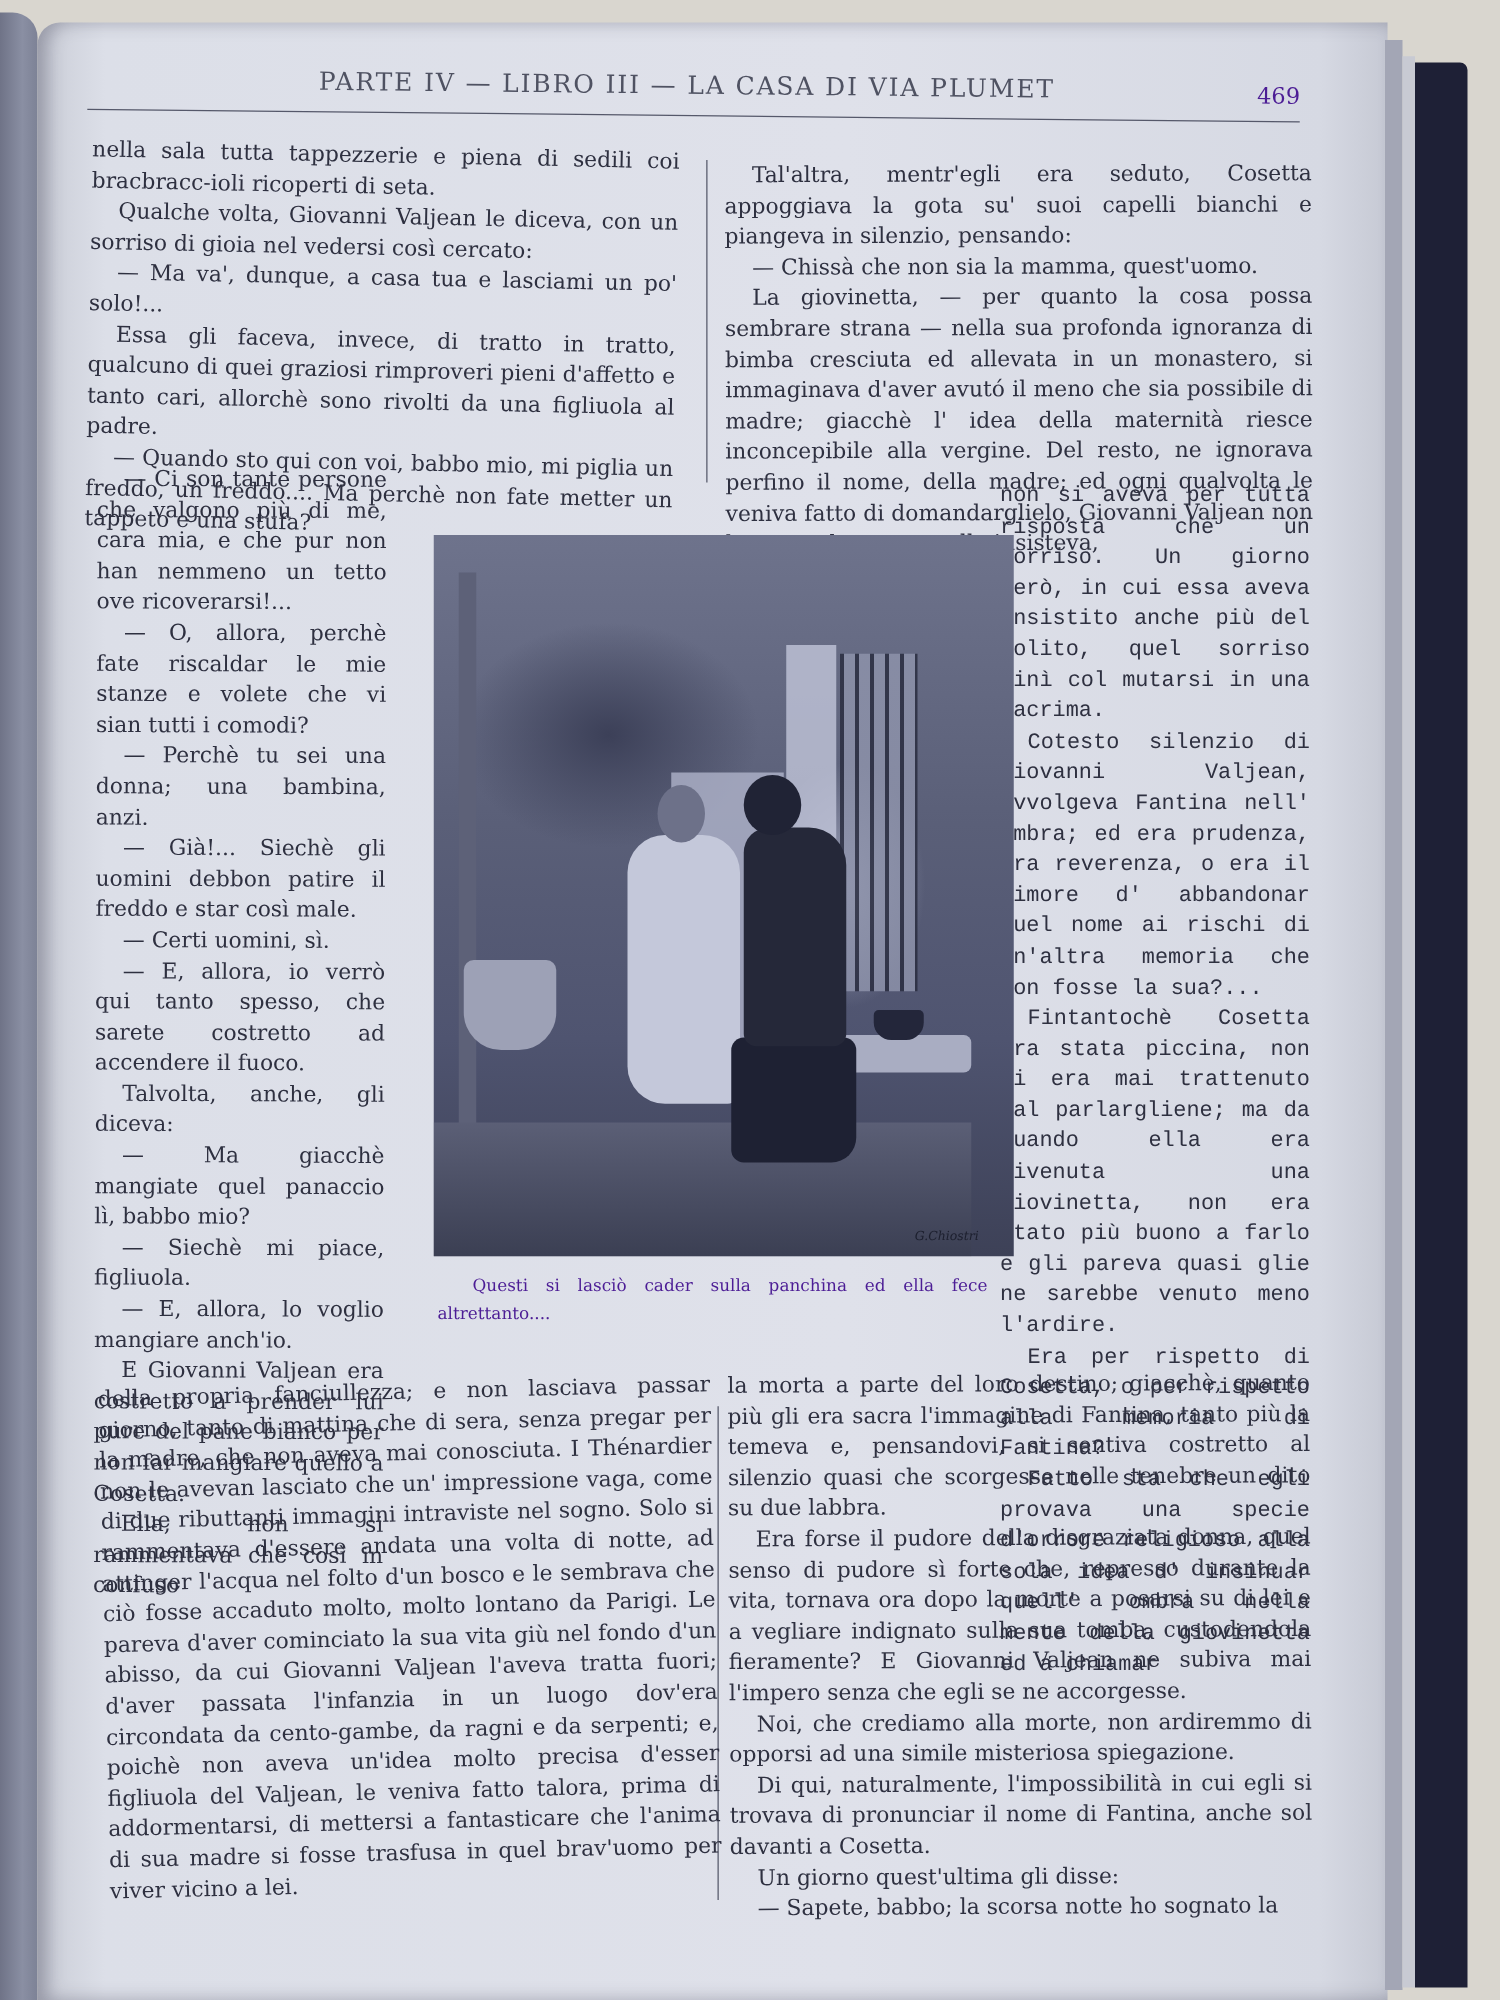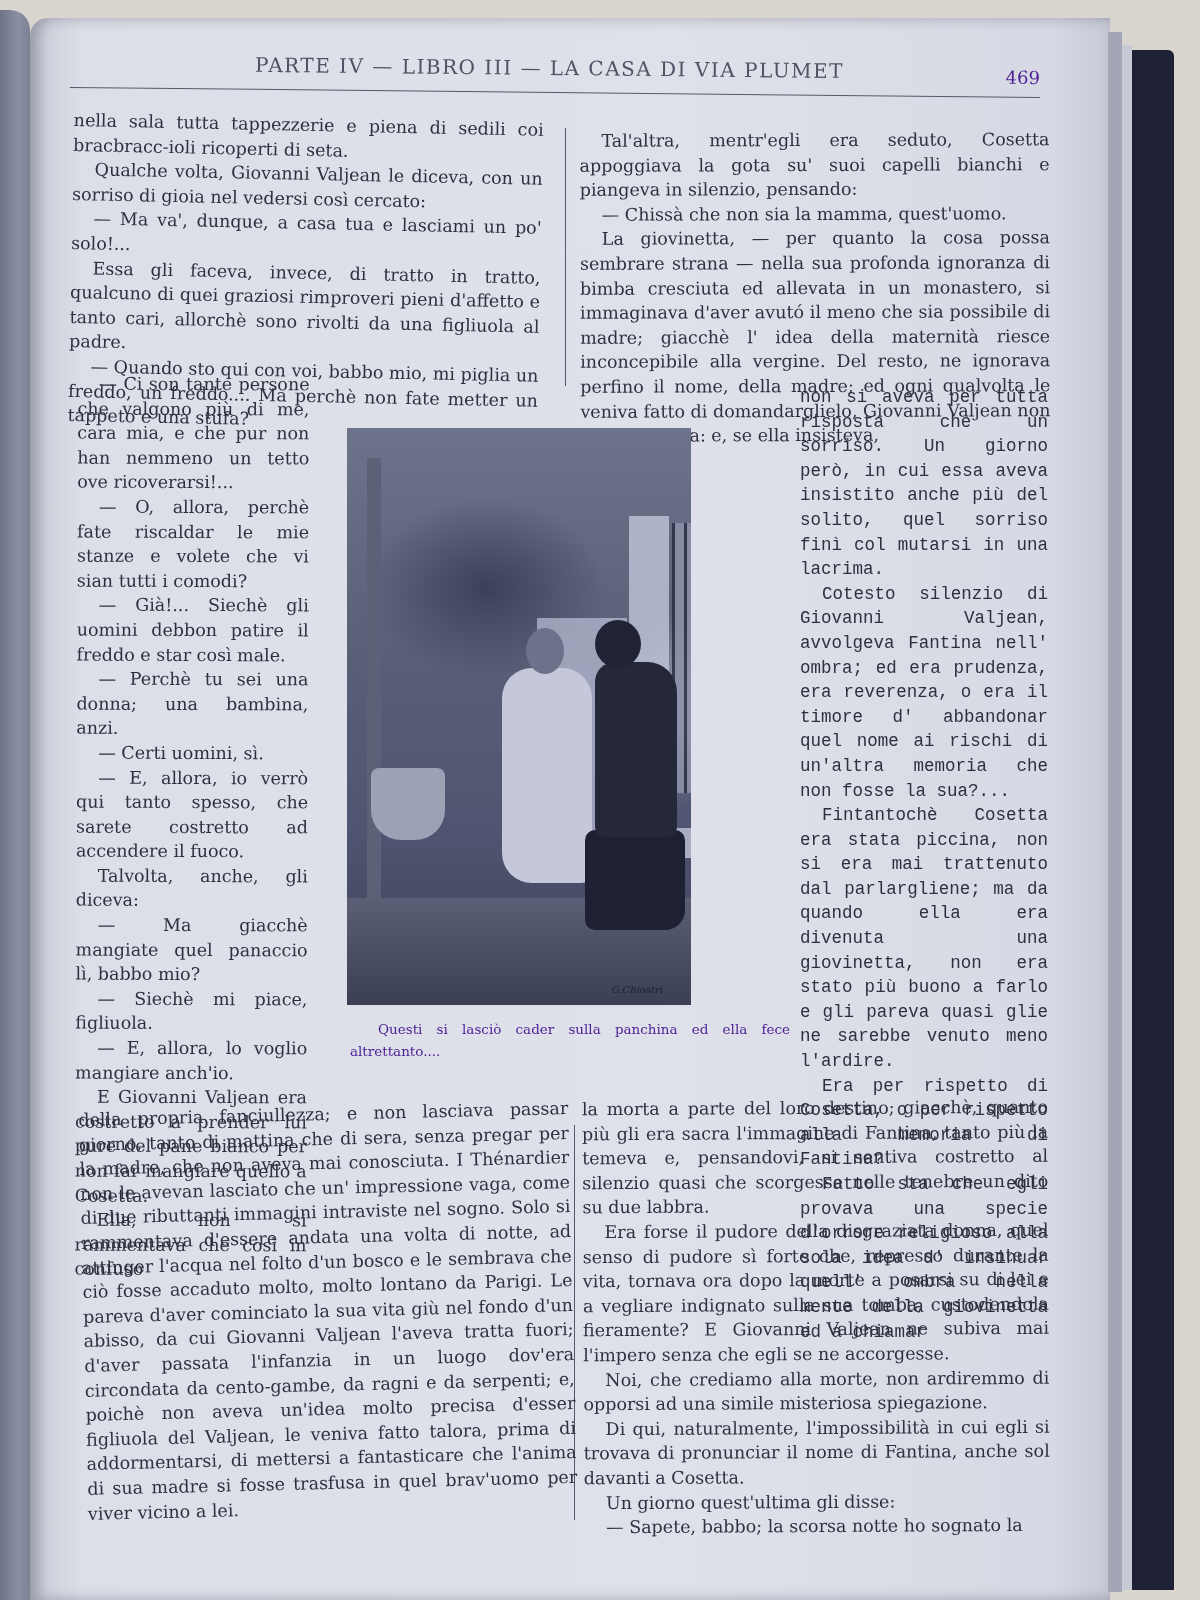--- a/index.html
+++ b/index.html
@@ -47,21 +47,21 @@
   .col-right-top { position: absolute; left: 580px; top: 128px; width: 470px; transform: rotate(-0.2deg); }
   .col-left-narrow { position: absolute; left: 76px; top: 372px; width: 232px; transform: rotate(0.2deg); }
   .col-right-narrow { position: absolute; left: 800px; top: 385px; width: 248px; font-family: Liberation Mono, monospace; }
   .col-left-bottom { position: absolute; left: 78px; top: 1108px; width: 490px; transform: rotate(-1.4deg); transform-origin: left top; }
   .col-right-bottom { position: absolute; left: 583px; top: 1096px; width: 466px; transform: rotate(-0.3deg); }
 
   .vrule-top { position: absolute; left: 565px; top: 128px; width: 0; height: 258px; border-left: 1.3px solid #55586a; }
   .vrule-bottom { position: absolute; left: 574px; top: 1125px; width: 0; height: 395px; border-left: 1.3px solid #55586a; }
 
   .illustration {
-    position: absolute; left: 347px; top: 428px; width: 344px; height: 577px;
+    position: absolute; left: 347px; top: 428px; width: 464px; height: 577px;
     background:
       radial-gradient(ellipse 90px 140px at 330px 280px, #9ea3ba 0%, transparent 70%),
       radial-gradient(ellipse 160px 120px at 140px 160px, #3c4058 0%, transparent 75%),
       linear-gradient(180deg, #6e738c 0%, #5a5f78 40%, #4f5470 70%, #3d4157 100%);
     overflow: hidden;
   }
   .ill-wall { position: absolute; left: 190px; top: 190px; width: 90px; height: 220px; background: #b6bad0; opacity: 0.75; }
   .ill-pillar { position: absolute; left: 282px; top: 88px; width: 40px; height: 300px; background: #c2c6d9; opacity: 0.8; }
   .ill-gate { position: absolute; left: 325px; top: 95px; width: 62px; height: 270px;
     background: repeating-linear-gradient(90deg, #2a2d40 0 3px, #8d92aa 3px 12px); opacity: 0.85; }
@@ -111,22 +111,22 @@
     <p class="p ind">— Quando sto qui con voi, babbo mio, mi piglia un freddo, un freddo.... Ma perchè non fate metter un tappeto e una stufa?</p>
   </div>
 <div class="text col-right-top">
     <p class="p ind">Tal'altra, mentr'egli era seduto, Cosetta appoggiava la gota su' suoi capelli bianchi e piangeva in silenzio, pensando:</p>
     <p class="p ind">— Chissà che non sia la mamma, quest'uomo.</p>
     <p class="p ind">La giovinetta, — per quanto la cosa possa sembrare strana — nella sua profonda ignoranza di bimba cresciuta ed allevata in un monastero, si immaginava d'aver avutó il meno che sia possibile di madre; giacchè l' idea della maternità riesce inconcepibile alla vergine. Del resto, ne ignorava perfino il nome, della madre; ed ogni qualvolta le veniva fatto di domandarglielo, Giovanni Valjean non le rispondeva: e, se ella insisteva,</p>
   </div>
 <div class="text col-left-narrow">
     <p class="p ind">— Ci son tante persone che valgono più di me, cara mia, e che pur non han nemmeno un tetto ove ricoverarsi!...</p>
     <p class="p ind">— O, allora, perchè fate riscaldar le mie stanze e volete che vi sian tutti i comodi?</p>
+    <p class="p ind">— Perchè tu sei una donna; una bambina, anzi.</p>
     <p class="p ind">— Già!... Siechè gli uomini debbon patire il freddo e star così male.</p>
-    <p class="p ind">— Perchè tu sei una donna; una bambina, anzi.</p>
     <p class="p ind">— Certi uomini, sì.</p>
     <p class="p ind">— E, allora, io verrò qui tanto spesso, che sarete costretto ad accendere il fuoco.</p>
     <p class="p ind">Talvolta, anche, gli diceva:</p>
     <p class="p ind">— Ma giacchè mangiate quel panaccio lì, babbo mio?</p>
     <p class="p ind">— Siechè mi piace, figliuola.</p>
     <p class="p ind">— E, allora, lo voglio mangiare anch'io.</p>
     <p class="p ind">E Giovanni Valjean era costretto a prender lui pure del pane bianco per non far mangiare quello a Cosetta.</p>
     <p class="p ind">Ella, non si rammentava che così in confuso</p>
   </div>
 <div class="text col-right-narrow">

